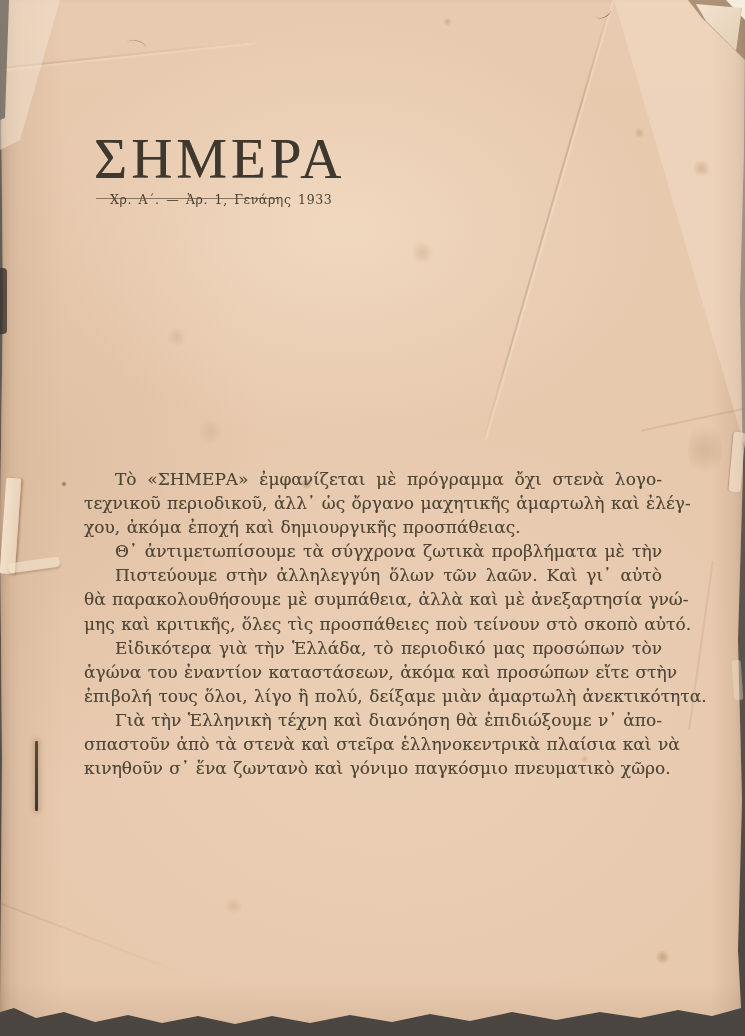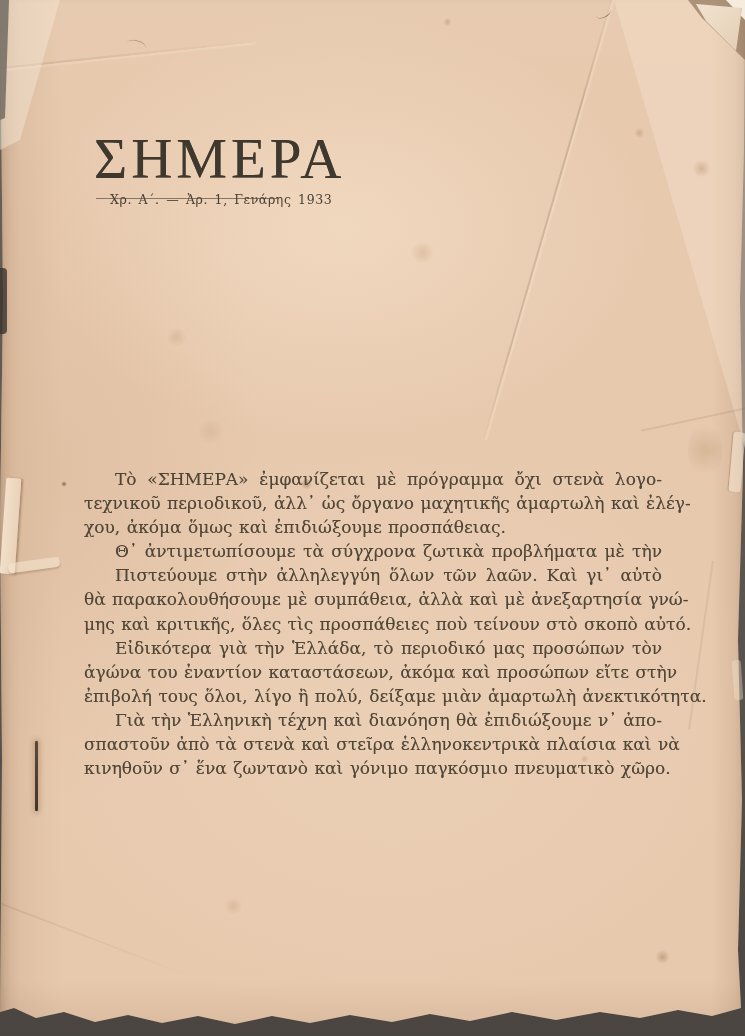--- a/index.html
+++ b/index.html
@@ -165,21 +165,21 @@
   <span class="stain" style="left:196px;top:420px;width:29px;height:23px;background:radial-gradient(circle,rgba(150,105,60,.13),rgba(150,105,60,0) 70%);"></span>
   <span class="stain" style="left:688px;top:420px;width:34px;height:60px;background:radial-gradient(circle,rgba(170,125,82,.25),rgba(170,125,82,0) 70%);"></span>
 
   <div class="masthead-title">ΣΗΜΕΡΑ</div>
   <div class="title-rule"></div>
   <div class="issue-line">Χρ. Α´. — Ἀρ. 1, Γενάρης 1933</div>
 
   <div class="body-text">
       <div class="line first">Τὸ «ΣΗΜΕΡΑ» ἐμφανίζεται μὲ πρόγραμμα ὄχι στενὰ λογο-</div>
       <div class="line">τεχνικοῦ περιοδικοῦ, ἀλλ᾽ ὡς ὄργανο μαχητικῆς ἁμαρτωλὴ καὶ ἐλέγ-</div>
-      <div class="line last">χου, ἀκόμα ὅμως καὶ ἐπιδιώξουμε προσπάθειας.</div>
+      <div class="line last">χου, ἀκόμα ἐποχή καὶ δημιουργικῆς προσπάθειας.</div>
       <div class="line first">Θ᾽ ἀντιμετωπίσουμε τὰ σύγχρονα ζωτικὰ προβλήματα μὲ τὴν</div>
       <div class="line first">Πιστεύουμε στὴν ἀλληλεγγύη ὅλων τῶν λαῶν. Καὶ γι᾽ αὐτὸ</div>
       <div class="line">θὰ παρακολουθήσουμε μὲ συμπάθεια, ἀλλὰ καὶ μὲ ἀνεξαρτησία γνώ-</div>
       <div class="line last">μης καὶ κριτικῆς, ὅλες τὶς προσπάθειες ποὺ τείνουν στὸ σκοπὸ αὐτό.</div>
       <div class="line first">Εἰδικότερα γιὰ τὴν Ἑλλάδα, τὸ περιοδικό μας προσώπων τὸν</div>
       <div class="line">ἀγώνα του ἐναντίον καταστάσεων, ἀκόμα καὶ προσώπων εἴτε στὴν</div>
       <div class="line last">ἐπιβολή τους ὅλοι, λίγο ἢ πολύ, δείξαμε μιὰν ἁμαρτωλὴ ἀνεκτικότητα.</div>
       <div class="line first">Γιὰ τὴν Ἑλληνικὴ τέχνη καὶ διανόηση θὰ ἐπιδιώξουμε ν᾽ ἀπο-</div>
       <div class="line">σπαστοῦν ἀπὸ τὰ στενὰ καὶ στεῖρα ἑλληνοκεντρικὰ πλαίσια καὶ νὰ</div>
       <div class="line last">κινηθοῦν σ᾽ ἕνα ζωντανὸ καὶ γόνιμο παγκόσμιο πνευματικὸ χῶρο.</div>

